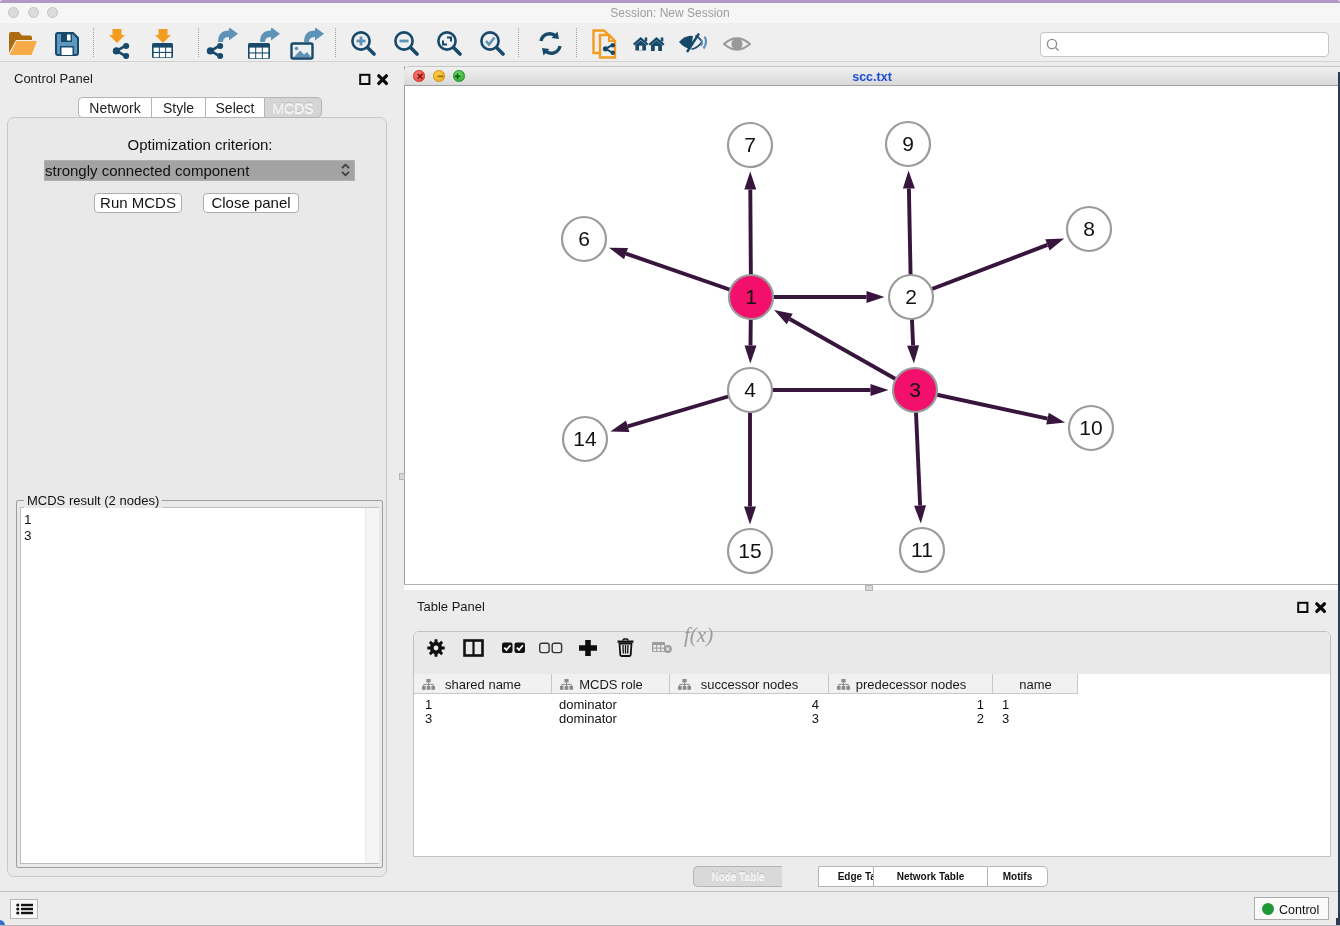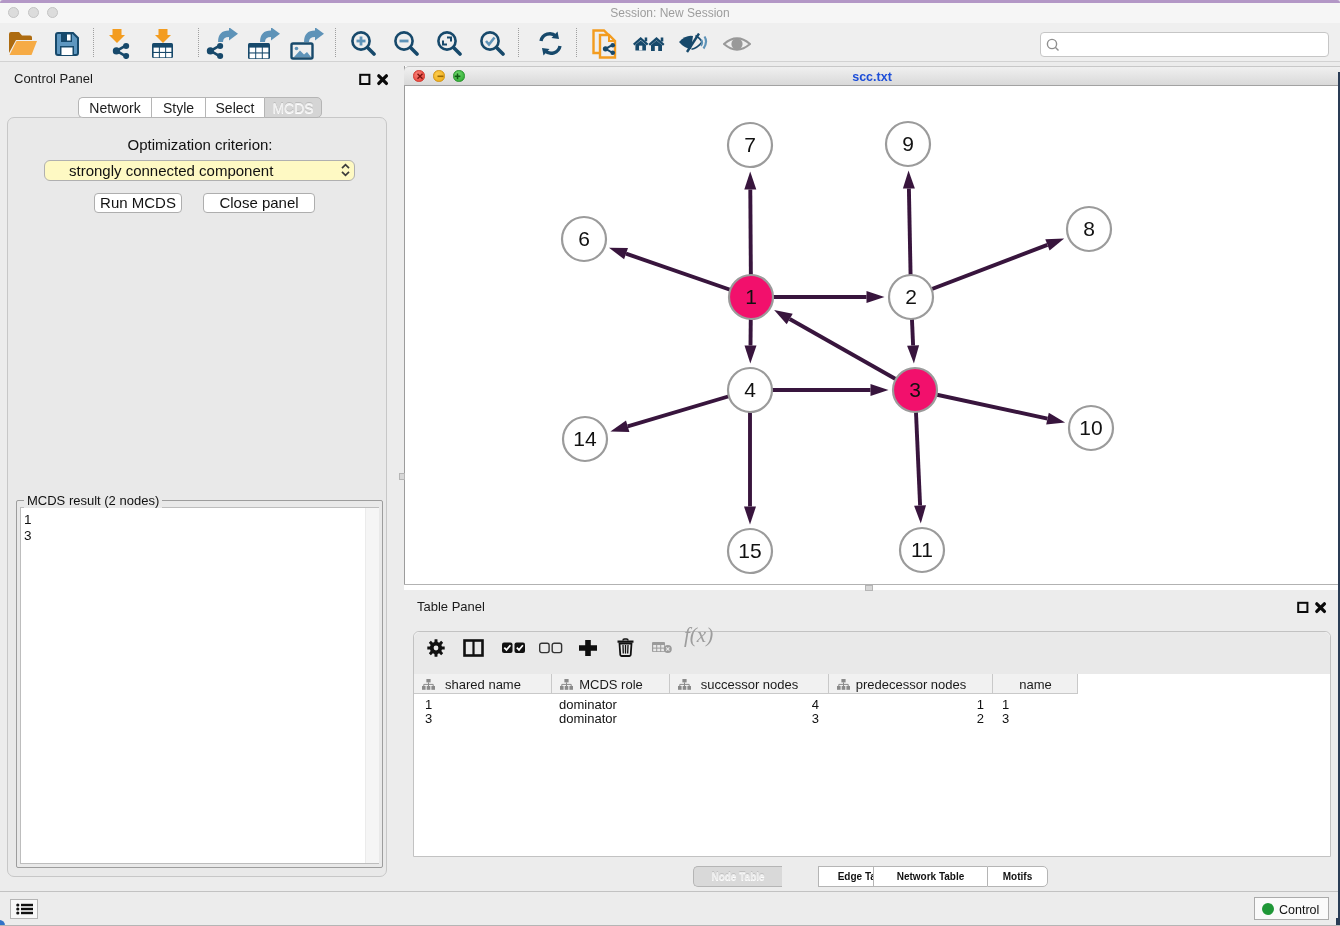--- a/index.html
+++ b/index.html
@@ -10,21 +10,21 @@
 .tl{width:11px;height:11px;border-radius:50%;background:#dcdcdc;border:1px solid #c4c4c4;top:7px}
 #wtitle{left:0;top:6px;width:1340px;text-align:center;font-size:12px;color:#9d9d9d}
 #toolbar{left:0;top:23px;width:1340px;height:39px;background:#efefef;border-bottom:1px solid #d2d2d2}
 .tsep{top:28px;height:29px;width:0;border-left:1px dotted #9f9f9f}
 #search{left:1040px;top:32px;width:289px;height:25px;background:#fff;border:1px solid #c6c6c6;border-radius:4px}
 
 #cptitle{left:14px;top:71px;font-size:13px;color:#1b1b1b}
 #cppane{left:7px;top:117px;width:380px;height:760px;background:#e9e9e9;border:1px solid #c7c7c7;border-radius:7px}
 .tab{top:97px;height:21px;border:1px solid #b5b5b5;background:#fff;font-size:14px;color:#1c1c1c;text-align:center;line-height:20px}
 #optlab{left:7px;top:136px;width:386px;text-align:center;font-size:15px;color:#111}
-#dd{left:44px;top:160px;width:311px;height:21px;background:#fef9c3;border:1px solid #b0b0b0;border-radius:6px;font-size:15px;color:#111;line-height:19px;padding-left:24px}
+#dd{left:44px;top:160px;width:311px;height:21px;background:#a3a3a3;border:1px solid #b0b0b0;border-radius:0;font-size:15px;color:#111;line-height:19px;padding-left:0}
 .btn{top:193px;height:20px;background:#fff;border:1px solid #aeaeae;border-radius:4px;font-size:15px;color:#111;text-align:center;line-height:18px}
 #grp{left:16px;top:500px;width:367px;height:368px;border:1px solid #9d9d9d;border-radius:2px}
 #grplab{left:24px;top:493px;font-size:13px;color:#111;background:#e9e9e9;padding:0 3px}
 #grpwhite{left:20px;top:507px;width:359px;height:357px;background:#fff;border:1px solid #bdbdbd}
 #grptxt{left:24px;top:512px;font-size:13.5px;color:#111;line-height:16px}
 #grpsb{left:365px;top:508px;width:14px;height:355px;background:#f5f5f5;border-left:1px solid #ebebeb}
 
 #netwin{left:404px;top:66px;width:936px;height:524px;background:#fff}#netwinborder{left:404px;top:66px;width:1px;height:518px;background:#9c9c9c}
 #nettb{left:404px;top:66px;width:936px;height:20px;background:linear-gradient(#f0f0f0,#d9d9d9);border-bottom:1px solid #a2a2a2;border-top:1px solid #c8c8c8;border-radius:5px 0 0 0}
 .mac{width:11.5px;height:11.5px;border-radius:50%;top:70px}
@@ -199,21 +199,21 @@
 <div class="abs tab" style="left:78px;width:73px;border-radius:5px 0 0 5px;border-right:none">Network</div>
     <div class="abs tab" style="left:151px;width:54px;border-right:none">Style</div>
     <div class="abs tab" style="left:205px;width:59px;border-right:none">Select</div>
     <div class="abs tab" style="left:264px;width:58px;border-radius:0 5px 5px 0;background:#d5d5d5;color:#efefef;text-shadow:0 1px 0 #fdfdfd,0 -1px 0 #bcbcbc">MCDS</div>
 <div class="abs" id="optlab">Optimization criterion:</div>
 <div class="abs" id="dd">strongly connected component</div>
 <svg class="abs" style="left:339px;top:163px" width="13" height="14" viewBox="0 0 13 14">
       <path d="M3 5.2 L6.5 1.6 L10 5.2 M3 8.8 L6.5 12.4 L10 8.8" fill="none" stroke="#3c3c3c" stroke-width="1.7"></path>
     </svg>
 <div class="abs btn" style="left:94px;width:88px">Run MCDS</div>
-<div class="abs btn" style="left:203px;width:112px">Close panel</div>
+<div class="abs btn" style="left:203px;width:96px">Close panel</div>
 <div class="abs" id="grp"></div>
 <div class="abs" id="grpwhite"></div>
 <div class="abs" id="grpsb"></div>
 <div class="abs" id="grplab">MCDS result (2 nodes)</div>
 <div class="abs" id="grptxt">1<br>3</div>
 <div class="abs" id="netwin"></div>
 <div class="abs" id="netwinborder"></div>
 <div class="abs" id="nettb"></div>
 <div class="abs mac" style="left:413px;background:radial-gradient(circle at 35% 30%,#f77d74,#ea3f36);border:1px solid #ce2f26"></div>
     <div class="abs mac" style="left:433px;background:radial-gradient(circle at 35% 30%,#fccb4d,#edab13);border:1px solid #d2920a"></div>

